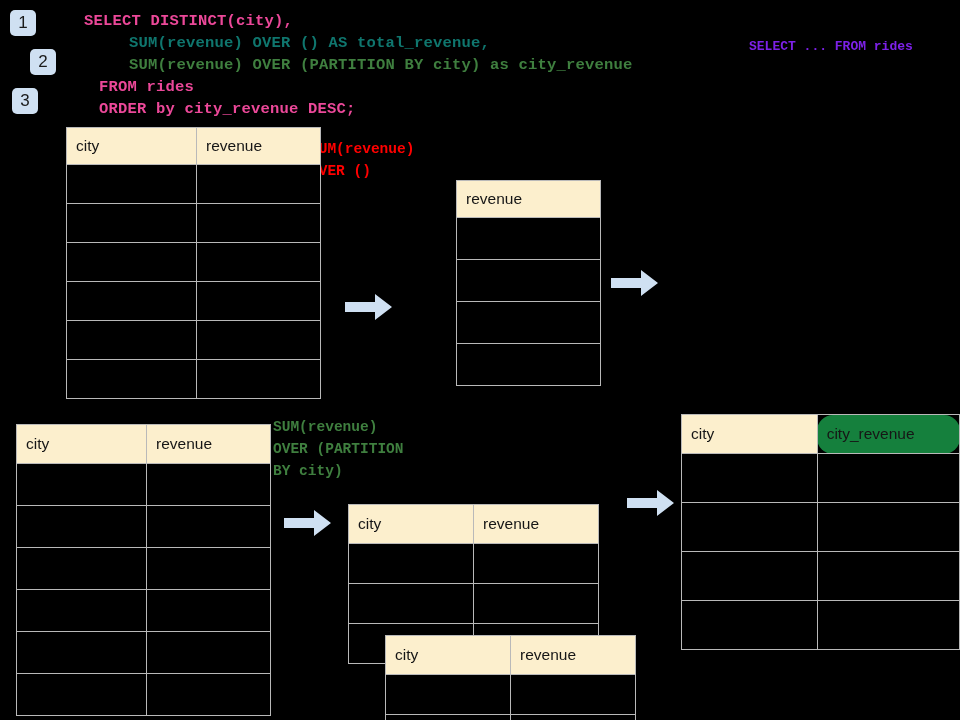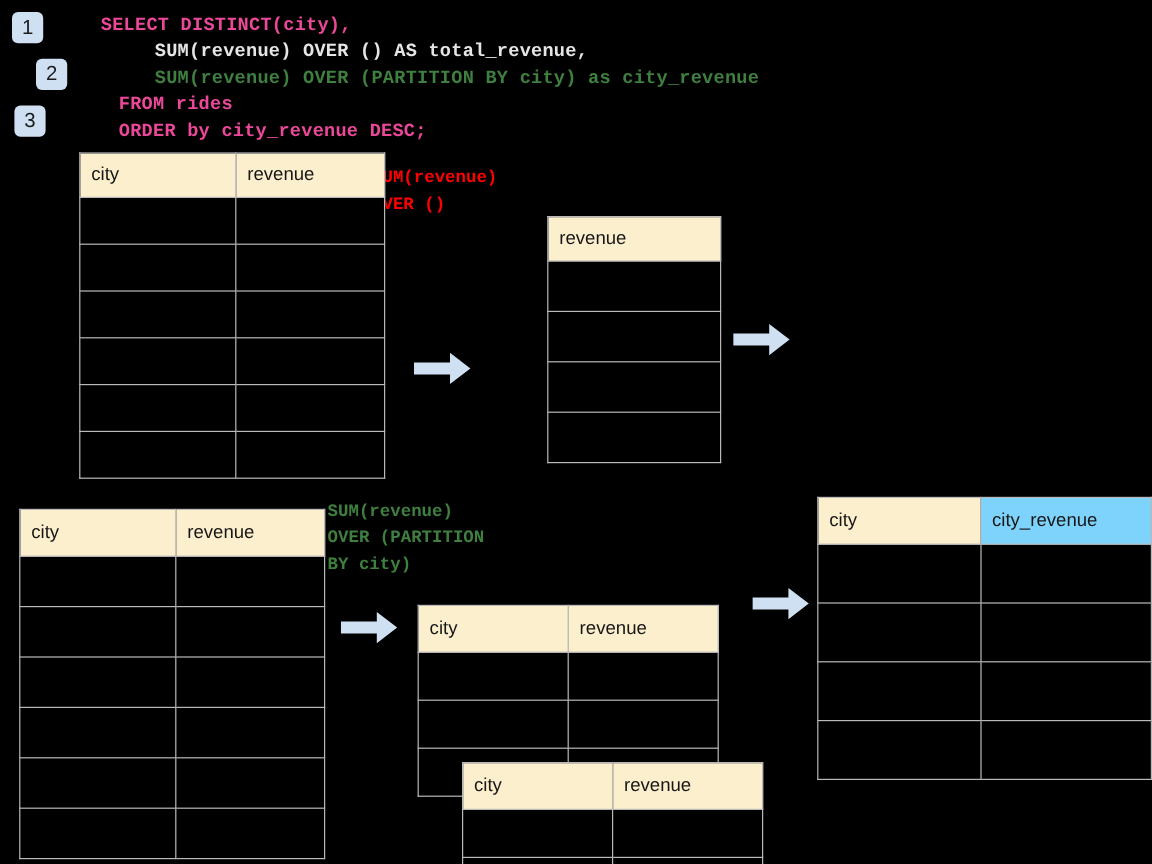--- a/index.html
+++ b/index.html
@@ -41,21 +41,21 @@
     top: 10px;
     font-family: "Liberation Mono", monospace;
     font-size: 15.5px;
     line-height: 22px;
     white-space: pre;
     font-weight: bold;
     letter-spacing: 0.2px;
   }
   .sql-line { white-space: pre; }
   .c-purple { color: #ec4899; }
-  .c-red    { color: #e5e5e5; }
+  .c-red    { color: #0f766e; }
   .c-green  { color: #3f7f3f; }
 
   .sql-aside {
     position: absolute;
     left: 749px;
     top: 37px;
     width: 170px;
     font-family: "Liberation Mono", monospace;
     font-size: 13px;
     line-height: 19px;
@@ -111,20 +111,21 @@
 <div id="canvas">
 
   <div id="steps-layer">
       <div class="step-badge" style="left: 10px; top: 10px; background: rgb(207, 224, 242);">1</div>
       <div class="step-badge" style="left: 30px; top: 49px; background: rgb(207, 224, 242);">2</div>
       <div class="step-badge" style="left: 12px; top: 88px; background: rgb(207, 224, 242);">3</div>
     </div>
 
   <div class="sql-block" id="sql-block"><div class="sql-line c-purple" style="padding-left: 0px;">SELECT DISTINCT(city),</div><div class="sql-line c-red" style="padding-left: 45px;">SUM(revenue) OVER () AS total_revenue,</div><div class="sql-line c-green" style="padding-left: 45px;">SUM(revenue) OVER (PARTITION BY city) as city_revenue</div><div class="sql-line c-purple" style="padding-left: 15px;">FROM rides</div><div class="sql-line c-purple" style="padding-left: 15px;">ORDER by city_revenue DESC;</div></div>
 
+  <div class="sql-aside">SELECT ... FROM rides</div>
 
   <div id="annotations-layer">
       <div class="annot red" style="left: 310px; top: 138px;">SUM(revenue)
 OVER ()</div>
       <div class="annot green" style="left: 273px; top: 416px;">SUM(revenue)
 OVER (PARTITION
 BY city)</div>
     </div>
 
   <div id="tables-layer">
@@ -254,21 +255,21 @@
           <tr>
             <td style="width: 115px; height: 39px;"></td>
             <td style="width: 115px; height: 39px;"></td>
           </tr>
         </tbody>
       </table>
       <table class="dtable" style="left: 681px; top: 414px;">
         <thead>
           <tr>
             <th style="width: 134px; height: 38px; background: rgb(252, 239, 205);">city</th>
-            <th style="width: 136px; height: 38px; background: #7dd3fc;">city_revenue</th>
+            <th style="width: 136px; height: 38px; background: #15803d; border-radius: 16px;">city_revenue</th>
           </tr>
         </thead>
         <tbody>
           <tr>
             <td style="width: 134px; height: 48px;"></td>
             <td style="width: 136px; height: 48px;"></td>
           </tr>
           <tr>
             <td style="width: 134px; height: 48px;"></td>
             <td style="width: 136px; height: 48px;"></td>

